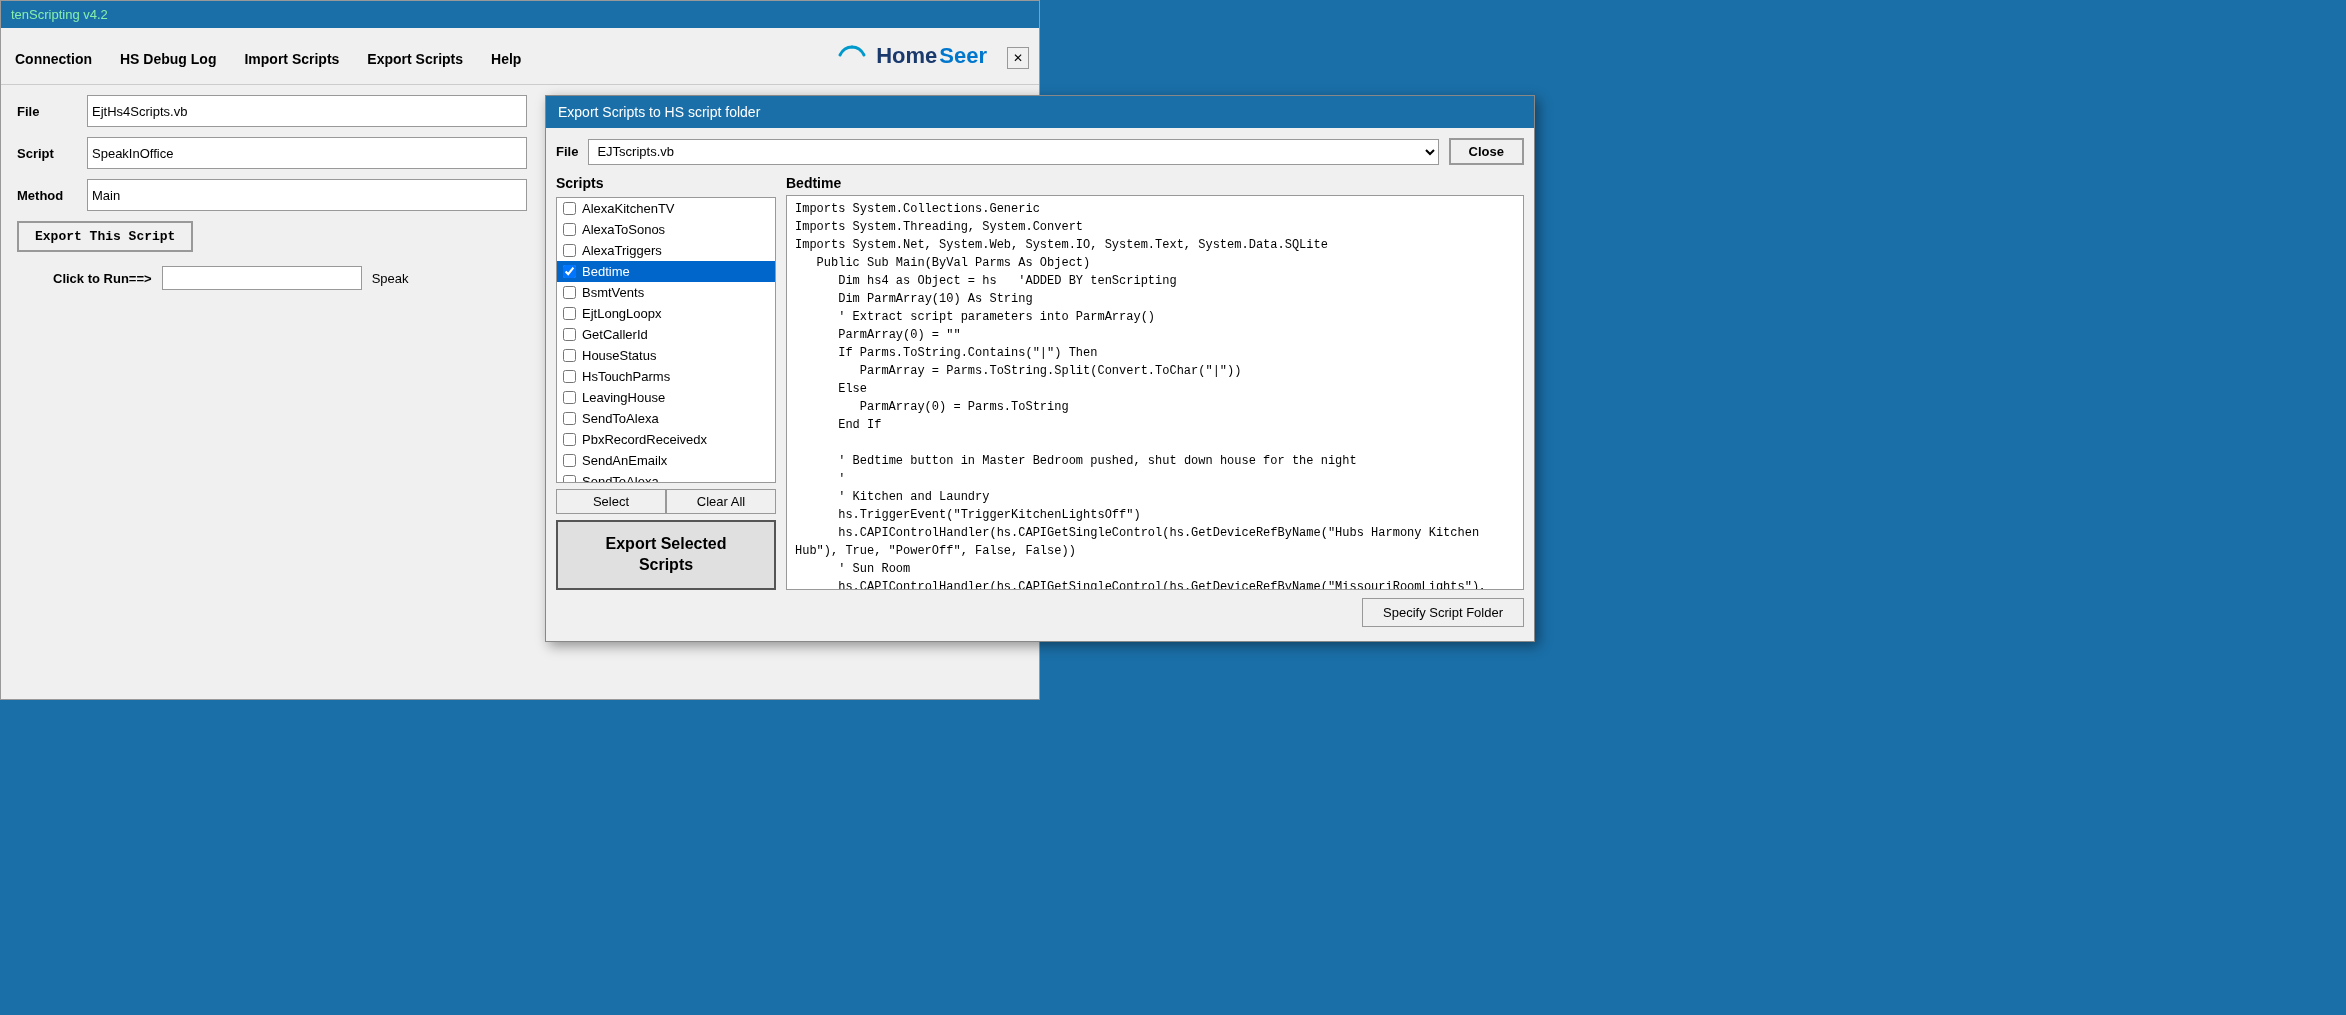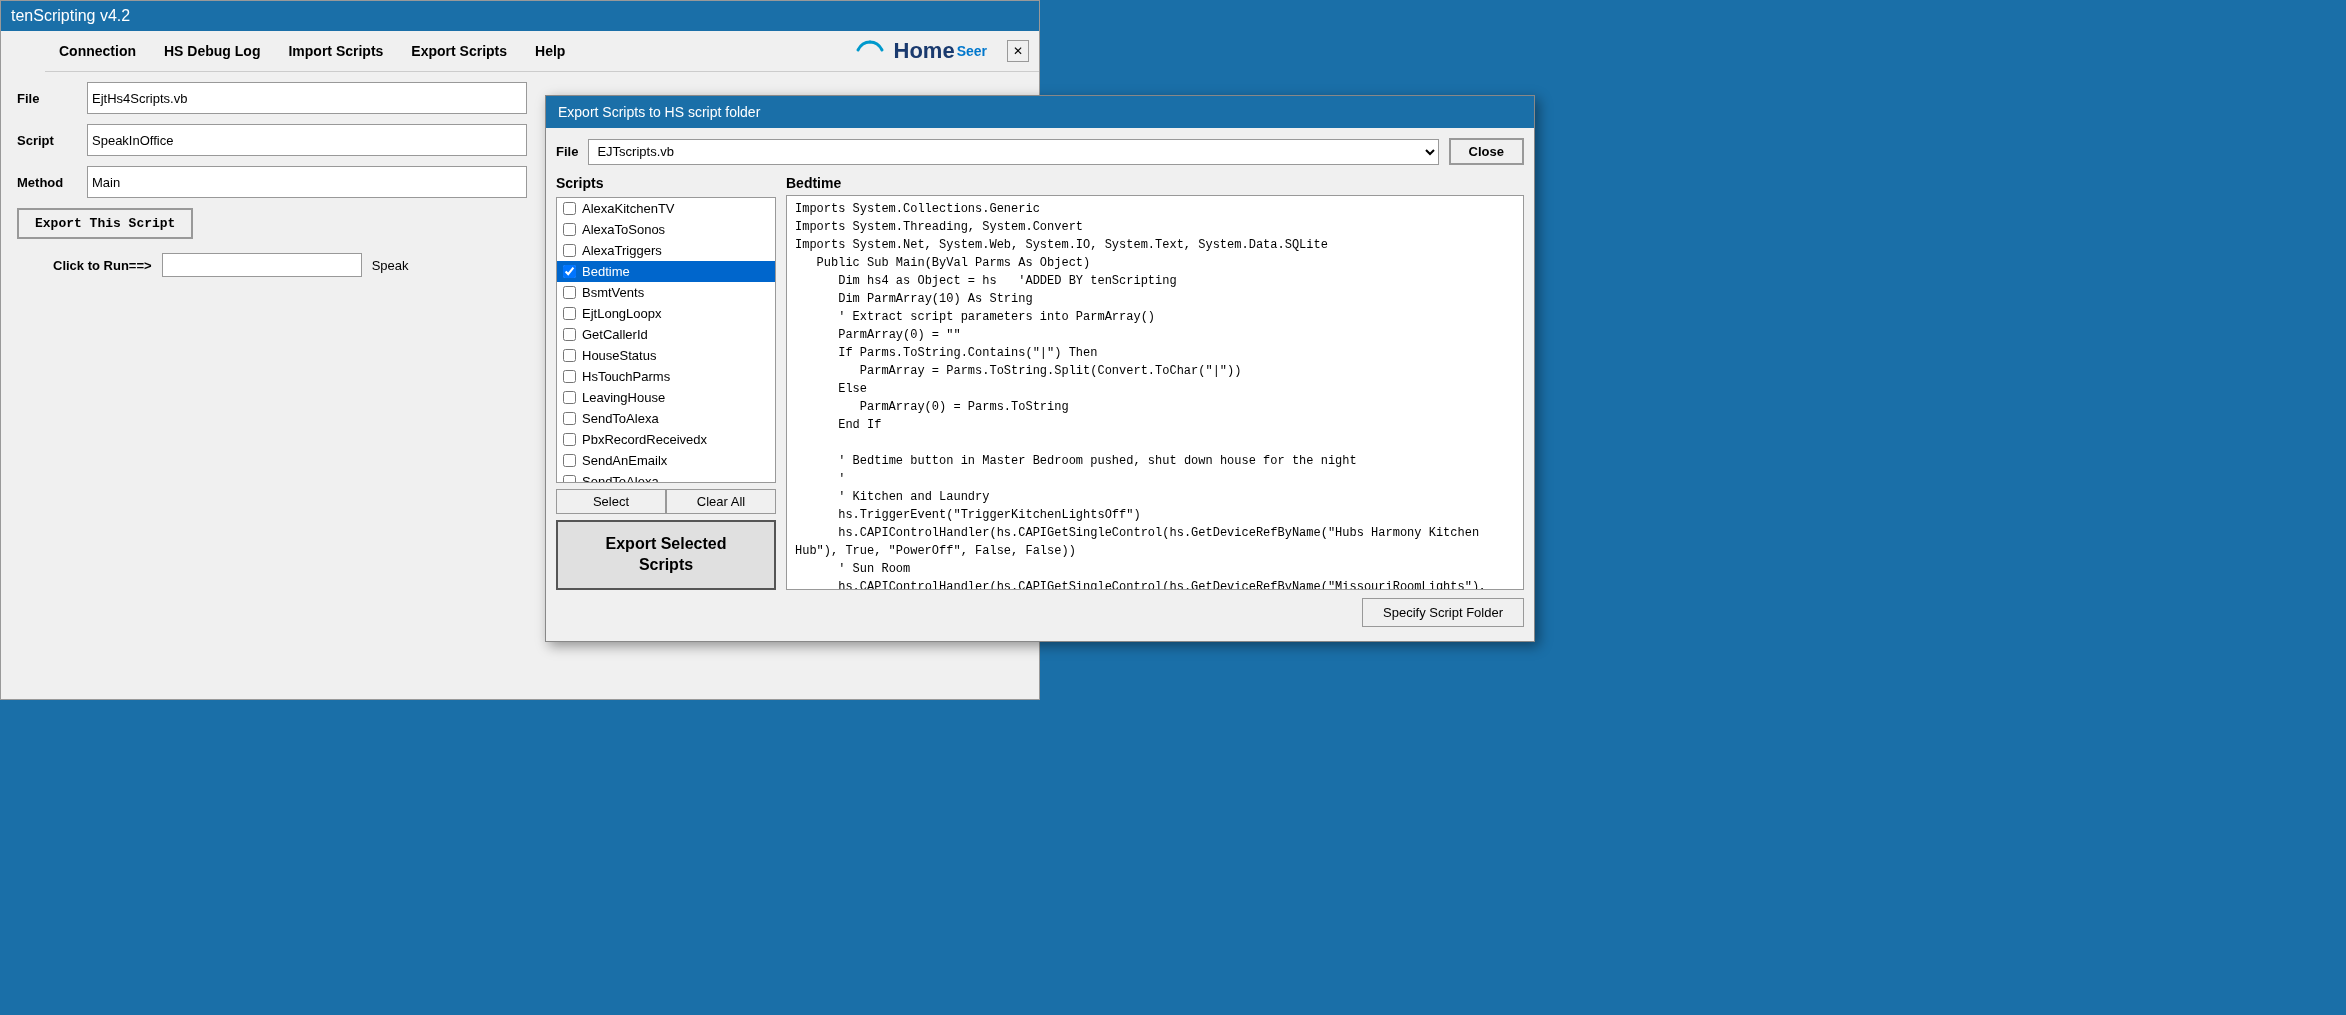--- a/index.html
+++ b/index.html
@@ -18,36 +18,35 @@
       top: 0;
       left: 0;
       width: 1040px;
       height: 700px;
       background: #f0f0f0;
       border: 1px solid #999;
     }
 
     .title-bar {
       background: #1a6fa8;
-      color: #ffffff;
+      color: #86efac;
       padding: 6px 10px;
-      font-size: 16px;
+      font-size: 13px;
       display: flex;
       align-items: center;
       justify-content: space-between;
     }
 
     .menu-bar {
       background: #f0f0f0;
       display: flex;
-      align-items: center;
-      padding: 7px 10px;
+      align-items: flex-end;
+      padding: 15px 10px;
       border-bottom: 1px solid #ccc;
       gap: 20px;
-      margin-left: 44px;
     }
 
     .menu-item {
       font-size: 14px;
       font-weight: bold;
       color: #000;
       cursor: pointer;
       padding: 2px 4px;
     }
 
@@ -363,21 +362,21 @@
     <span class="menu-item">Export Scripts</span>
     <span class="menu-item">Help</span>
     <div style="flex:1"></div>
 
     <div class="homeseer-logo">
       <svg width="36" height="22" viewBox="0 0 36 22" style="margin-right:4px">
         <path d="M18 2 Q10 2 6 10" stroke="#0099cc" stroke-width="3" fill="none" stroke-linecap="round"></path>
         <path d="M18 2 Q26 2 30 10" stroke="#0099cc" stroke-width="3" fill="none" stroke-linecap="round"></path>
       </svg>
       <span style="color:#1a3a6e; font-size:22px; font-weight:bold;">Home</span>
-        <span style="color:#0077cc; font-size:14px; font-weight:bold;">Seer</span>
+        <span style="color:#0077cc; font-size:22px; font-weight:bold;">Seer</span>
     </div>
     <div class="close-btn-main">✕</div>
   </div>
 
   <div class="form-area">
     <div class="form-row">
       <span class="form-label">File</span>
       <input class="form-input" type="text" value="EjtHs4Scripts.vb" style="">
     </div>
     <div class="form-row">

